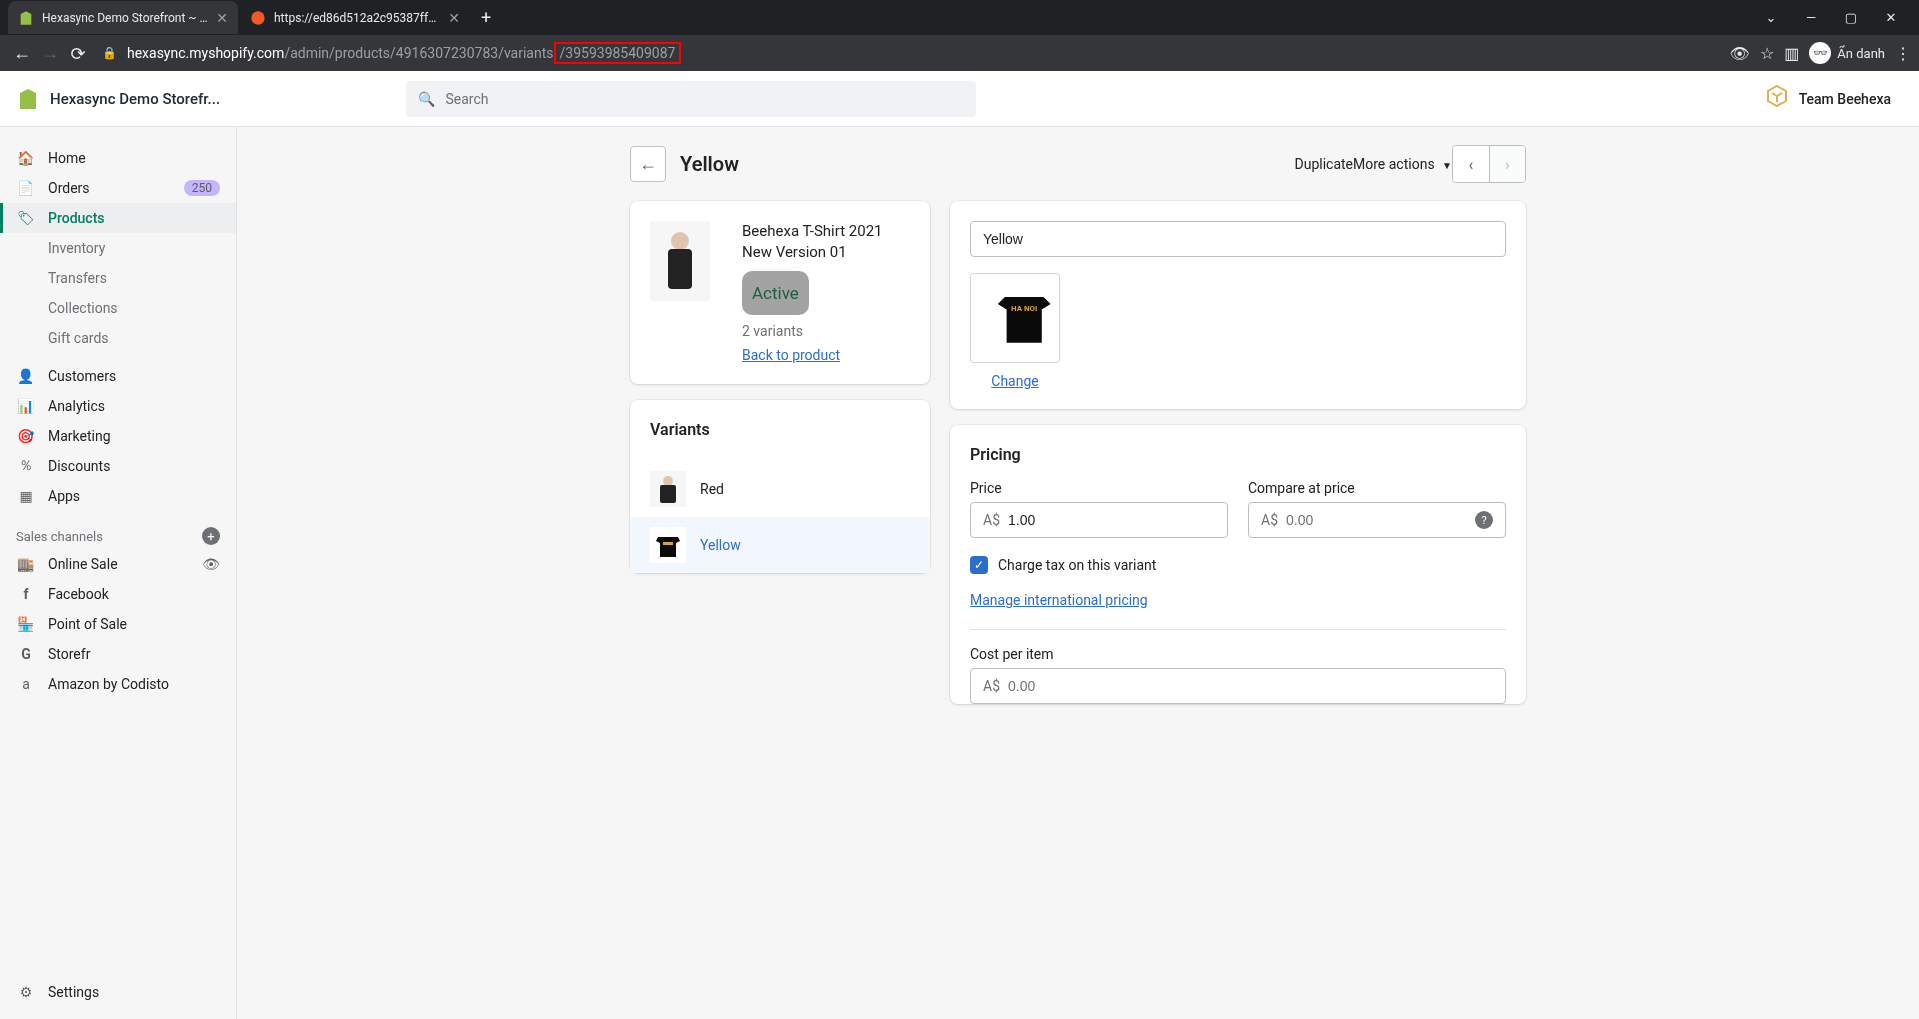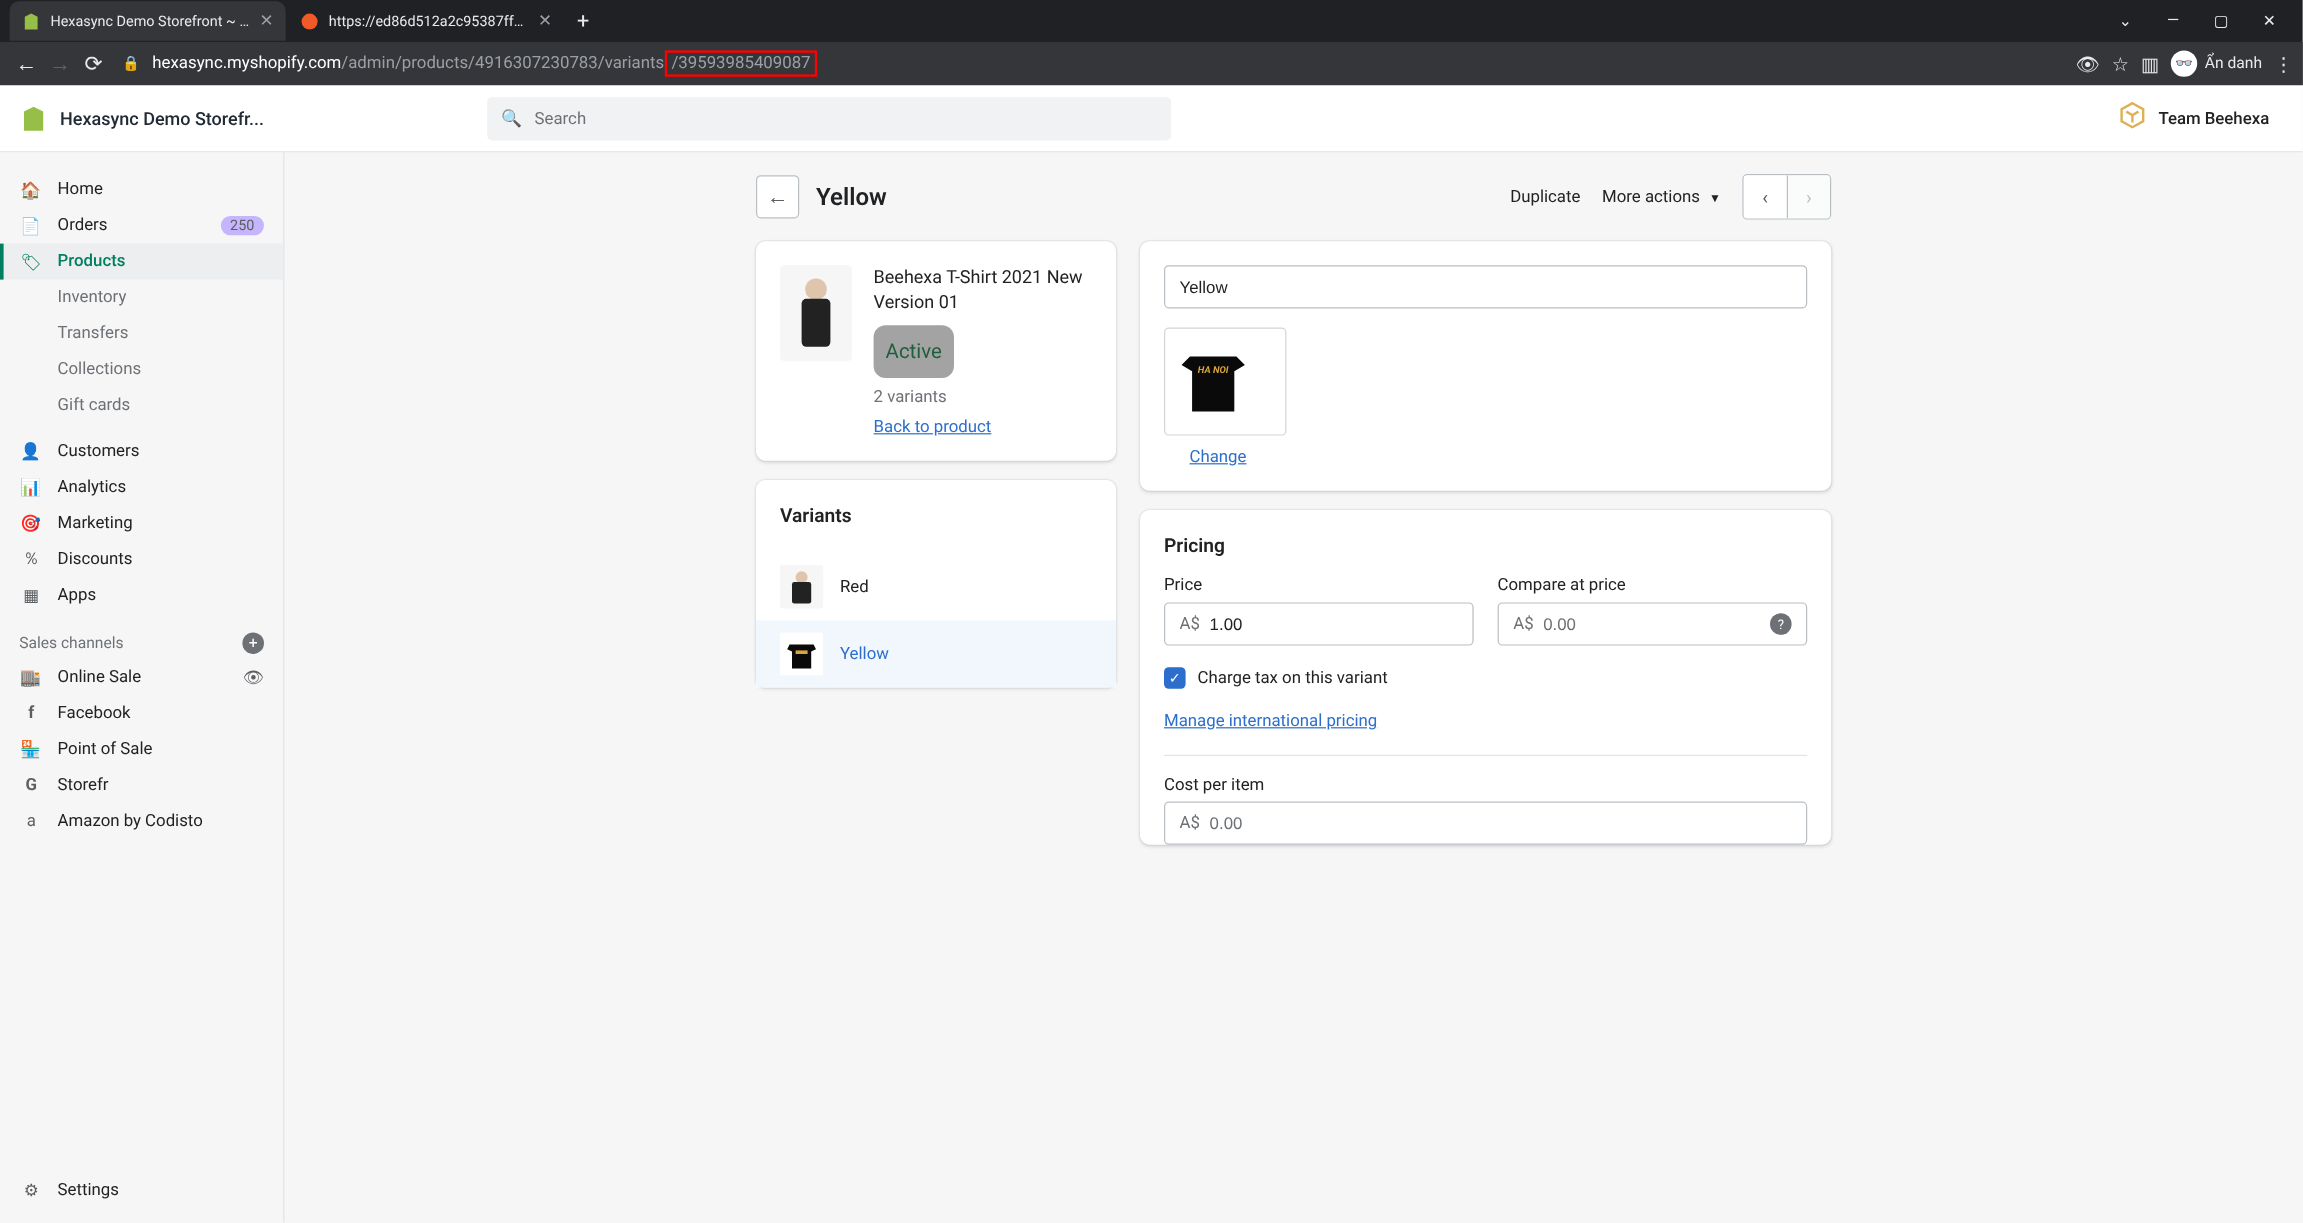--- a/index.html
+++ b/index.html
@@ -53,56 +53,56 @@
 .nav-section .plus { width: 18px; height: 18px; border-radius: 50%; background: #6d7175; color: #fff; display: flex; align-items: center; justify-content: center; font-size: 13px; }
 .nav-item .pill { margin-left: auto; color: #5c5f62; font-size: 14px; }
 .nav-spacer { flex: 1; }
 
 
 .main { flex: 1; overflow-y: auto; padding: 18px 0 40px; }
 .main-inner { max-width: 928px; margin: 0 auto; padding: 0 16px; }
 .page-header { display: flex; align-items: center; margin-bottom: 18px; }
 .back-btn { width: 36px; height: 36px; border: 1px solid #babfc3; border-radius: 4px; background: #fff; display: flex; align-items: center; justify-content: center; font-size: 18px; color: #5c5f62; margin-right: 14px; }
 .page-title { font-size: 20px; font-weight: 600; color: #202223; }
-.header-actions { margin-left: auto; display: flex; align-items: center; gap: 18px; }
+.header-actions { margin-left: auto; display: flex; align-items: center; }
 .text-action { font-size: 14px; color: #202223; cursor: pointer; }
 .text-action .caret { font-size: 10px; margin-left: 4px; }
 .nav-arrows { display: flex; border: 1px solid #babfc3; border-radius: 4px; overflow: hidden; }
 .nav-arrow { width: 36px; height: 36px; display: flex; align-items: center; justify-content: center; background: #fff; color: #5c5f62; font-size: 16px; }
 .nav-arrow.disabled { color: #babfc3; background: #fafbfb; }
 .nav-arrow + .nav-arrow { border-left: 1px solid #babfc3; }
 
 .content-grid { display: flex; gap: 20px; }
 .col-left { width: 300px; display: flex; flex-direction: column; gap: 16px; }
 .col-right { flex: 1; display: flex; flex-direction: column; gap: 16px; }
 
 .card { background: #fff; border-radius: 8px; box-shadow: 0 0 0 1px rgba(63,63,68,.05), 0 1px 3px rgba(63,63,68,.15); }
 .card-body { padding: 20px; }
 .card-title { font-size: 16px; font-weight: 600; color: #202223; margin-bottom: 16px; }
 
-.product-summary { display: flex; gap: 18px; justify-content: space-between; }
+.product-summary { display: flex; gap: 32px; justify-content: space-between; }
 .thumb { width: 60px; height: 80px; border-radius: 4px; background: #f6f6f7; display: flex; align-items: center; justify-content: center; overflow: hidden; }
 .product-info { flex: 1; }
 .product-name { font-size: 15px; color: #202223; margin-bottom: 8px; line-height: 1.4; }
 .status-badge { display: inline-block; background: #a3a3a3; color: #1f5f3f; font-size: 17px; padding: 12px 10px; border-radius: 10px; margin-bottom: 8px; }
 .meta-text { font-size: 14px; color: #6d7175; margin-bottom: 6px; }
 .link { color: #2c6ecb; text-decoration: underline; font-size: 14px; cursor: pointer; }
 
 .variant-list { }
 .variant-item { display: flex; align-items: center; gap: 14px; padding: 10px 20px; cursor: pointer; }
 .variant-item.active { background: #f2f7fe; }
 .variant-item.active .v-name { color: #2c6ecb; }
 .v-thumb { width: 36px; height: 36px; border-radius: 4px; background: #f6f6f7; display: flex; align-items: center; justify-content: center; }
 .v-name { font-size: 14px; color: #202223; }
 
 .field-label { font-size: 14px; color: #202223; margin-bottom: 6px; display: block; }
 .text-input { width: 100%; height: 36px; border: 1px solid #babfc3; border-radius: 4px; padding: 0 12px; font-size: 14px; color: #202223; background: #fff; }
 .text-input::placeholder { color: #6d7175; }
 
-.variant-image { width: 102px; height: 90px; border: 1px solid #d2d5d8; border-radius: 4px; margin-top: 16px; display: flex; align-items: center; justify-content: flex-start; overflow: hidden; background: #fff; font-style: italic; }
+.variant-image { width: 90px; height: 90px; border: 1px solid #d2d5d8; border-radius: 4px; margin-top: 16px; display: flex; align-items: center; justify-content: flex-end; overflow: hidden; background: #fff; }
 .change-link { display: block; width: 90px; text-align: center; margin-top: 10px; }
 
 .row { display: flex; gap: 20px; }
 .col { flex: 1; }
 .currency-input { display: flex; align-items: center; border: 1px solid #babfc3; border-radius: 4px; height: 36px; padding: 0 12px; background: #fff; }
 .currency-prefix { color: #6d7175; font-size: 14px; margin-right: 8px; }
 .currency-val { flex: 1; border: none; outline: none; font-size: 14px; color: #202223; }
 .currency-val::placeholder { color: #6d7175; }
 .help-icon { width: 18px; height: 18px; border-radius: 50%; background: #6d7175; color: #fff; font-size: 11px; display: flex; align-items: center; justify-content: center; }
 

